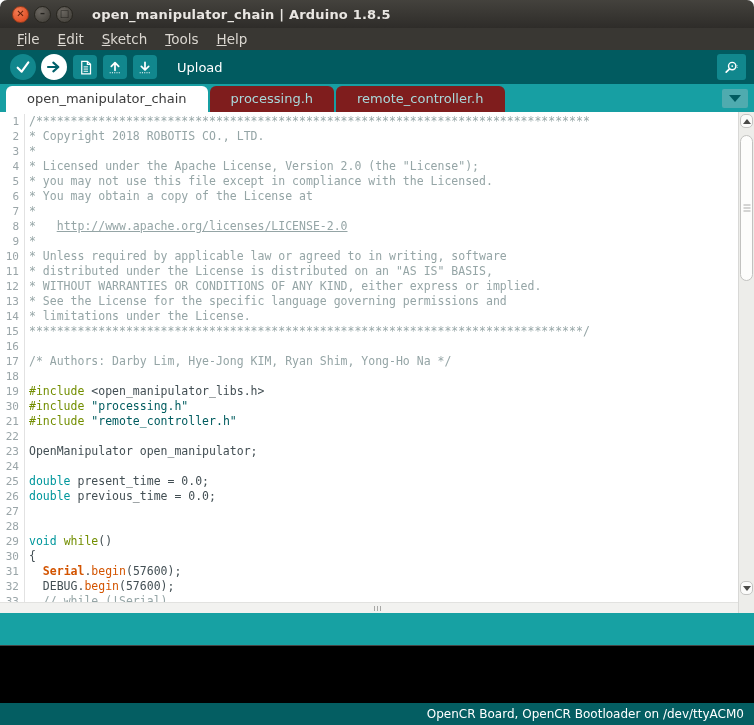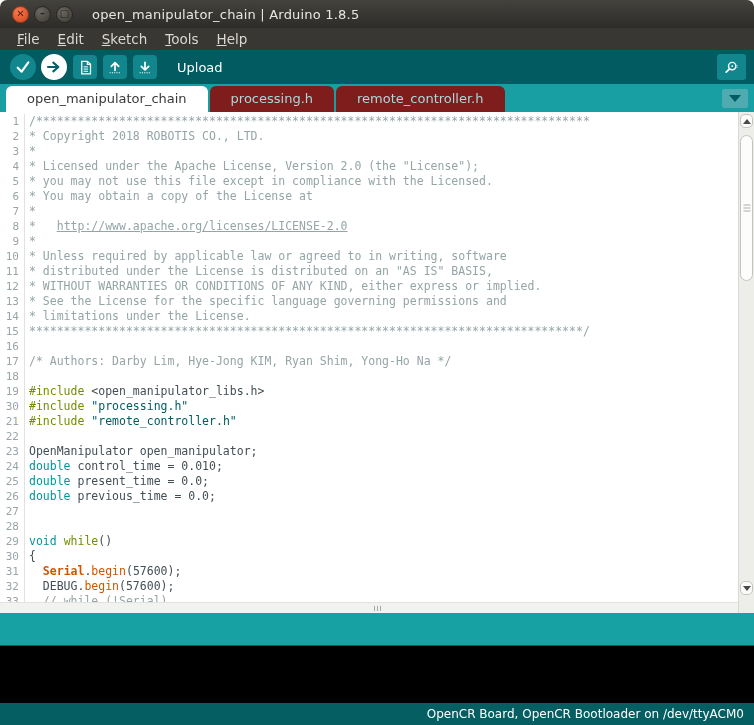--- a/index.html
+++ b/index.html
@@ -5,21 +5,21 @@
   * { margin:0; padding:0; box-sizing:border-box; }
   html,body { background:#1a1a1a; }
   body { font-family:"DejaVu Sans", "Liberation Sans", sans-serif; }
   .window { width:754px; height:725px; margin:0 auto; background:#fff; overflow:hidden; display:flex; flex-direction:column; }
 
   
   .titlebar { height:28px; background:linear-gradient(#44423d,#2e2c29); border-radius:7px 7px 0 0; display:flex; align-items:center; padding-left:12px; flex:none; }
   .win-btn { width:17px; height:17px; border-radius:50%; margin-right:5px; display:flex; align-items:center; justify-content:center; font-size:10px; line-height:1; cursor:default; }
   .win-close { background:radial-gradient(circle at 35% 30%, #f47d54, #e0532a 70%); border:1px solid #983c1b; color:#5c1c07; font-weight:bold; }
   .win-min, .win-max { background:radial-gradient(circle at 35% 30%, #6b6761, #4a4741 70%); border:1px solid #27251f; color:#25231f; font-weight:bold; }
-  .win-title { color:#e9e6e2; font-weight:normal; font-size:13px; margin-left:14px; letter-spacing:.2px; }
+  .win-title { color:#e9e6e2; font-weight:bold; font-size:13px; margin-left:14px; letter-spacing:.2px; }
 
   
   .menubar { height:22px; background:#393733; display:flex; align-items:center; padding-left:8px; flex:none; }
   .menu-item { color:#dcd8d2; font-size:13.5px; padding:2px 9px; display:inline-block; }
   .menu-item::first-letter { text-decoration:underline; }
 
   
   .toolbar { height:34px; background:#015b60; display:flex; align-items:center; padding-left:5px; flex:none; position:relative; }
   .tb-circle { width:26px; height:26px; border-radius:50%; background:#11878d; margin-left:5px; display:flex; align-items:center; justify-content:center; flex:none; }
   .tb-circle.active { background:#ffffff; }
@@ -166,21 +166,21 @@
         <div class="line"><span class="ln">14</span><span class="code"><span class="seg-cm">* limitations under the License.</span></span></div>
         <div class="line"><span class="ln">15</span><span class="code"><span class="seg-cm">********************************************************************************/</span></span></div>
         <div class="line"><span class="ln">16</span><span class="code"></span></div>
         <div class="line"><span class="ln">17</span><span class="code"><span class="seg-cm">/* Authors: Darby Lim, Hye-Jong KIM, Ryan Shim, Yong-Ho Na */</span></span></div>
         <div class="line"><span class="ln">18</span><span class="code"></span></div>
         <div class="line"><span class="ln">19</span><span class="code"><span class="seg-pp">#include</span><span class="seg-tx"> &lt;open_manipulator_libs.h&gt;</span></span></div>
         <div class="line"><span class="ln">30</span><span class="code"><span class="seg-pp">#include</span><span class="seg-tx"> </span><span class="seg-st">"processing.h"</span></span></div>
         <div class="line"><span class="ln">21</span><span class="code"><span class="seg-pp">#include</span><span class="seg-tx"> </span><span class="seg-st">"remote_controller.h"</span></span></div>
         <div class="line"><span class="ln">22</span><span class="code"></span></div>
         <div class="line"><span class="ln">23</span><span class="code"><span class="seg-tx">OpenManipulator open_manipulator;</span></span></div>
-        <div class="line"><span class="ln">24</span><span class="code"><span class="seg-ty">double</span><span class="seg-tx"> control_time = 0.010;</span></span></div>
+        <div class="line"><span class="ln">24</span></div>
         <div class="line"><span class="ln">25</span><span class="code"><span class="seg-ty">double</span><span class="seg-tx"> present_time = 0.0;</span></span></div>
         <div class="line"><span class="ln">26</span><span class="code"><span class="seg-ty">double</span><span class="seg-tx"> previous_time = 0.0;</span></span></div>
         <div class="line"><span class="ln">27</span></div>
         <div class="line"><span class="ln">28</span><span class="code"></span></div>
         <div class="line"><span class="ln">29</span><span class="code"><span class="seg-ty">void</span><span class="seg-tx"> </span><span class="seg-pp">while</span><span class="seg-tx">()</span></span></div>
         <div class="line"><span class="ln">30</span><span class="code"><span class="seg-tx">{</span></span></div>
         <div class="line"><span class="ln">31</span><span class="code"><span class="seg-tx">  </span><span class="seg-fnb">Serial</span><span class="seg-tx">.</span><span class="seg-fn">begin</span><span class="seg-tx">(57600);</span></span></div>
         <div class="line"><span class="ln">32</span><span class="code"><span class="seg-tx">  DEBUG.</span><span class="seg-fn">begin</span><span class="seg-tx">(57600);</span></span></div>
         <div class="line"><span class="ln">33</span><span class="code"><span class="seg-tx">  </span><span class="seg-cm">// while (!Serial)</span></span></div>
       </div>

